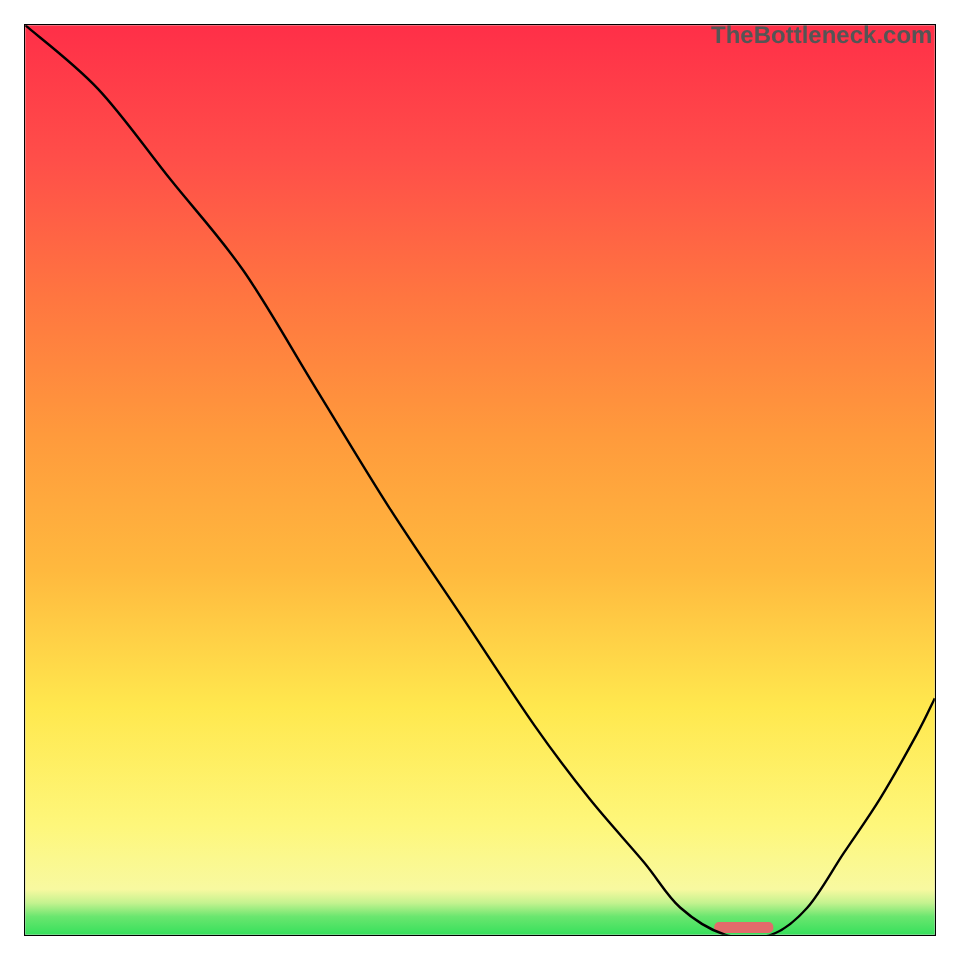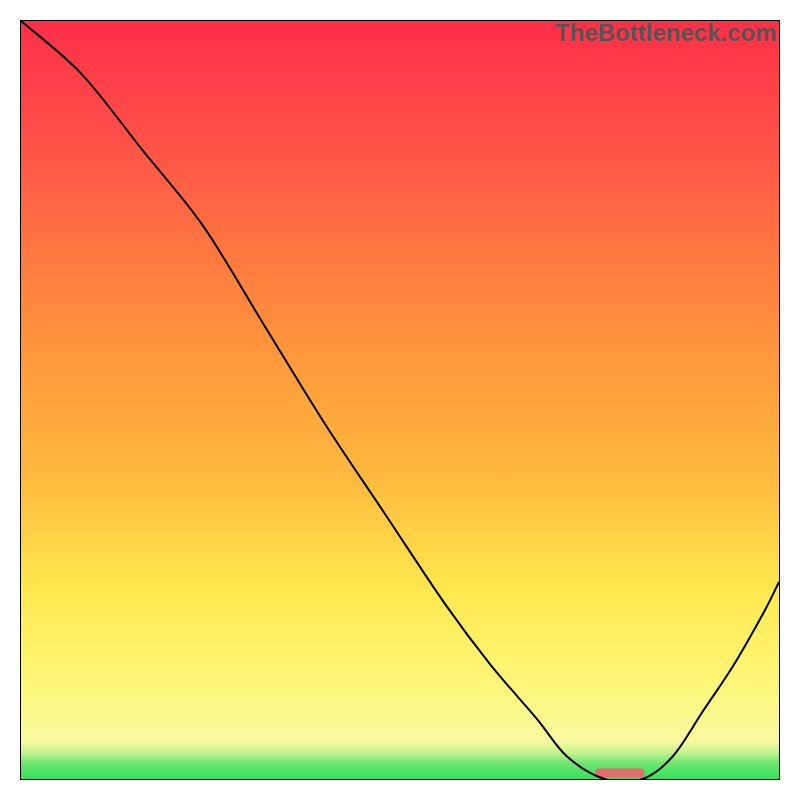--- a/index.html
+++ b/index.html
@@ -1,19 +1,19 @@
 <!DOCTYPE html>
 <html><head>
 <meta charset="utf-8">
 <style>
   html,body{margin:0;padding:0;width:800px;height:800px;overflow:hidden;background:#fff;font-family:Arial,Helvetica,sans-serif}
   .chart-box{position:relative;width:800px;height:800px}
   .plot-area{position:absolute;left:20px;top:20px;width:760px;height:760px;border:1.5px solid #000;box-sizing:border-box}
   .plot-svg{position:absolute;left:0;top:0;width:100%;height:100%}
-  .attribution{position:absolute;top:-2px;right:2px;font-size:24px;font-weight:600;color:#555;z-index:3}
+  .attribution{position:absolute;top:-2px;right:2px;font-size:20px;font-weight:600;color:#555;z-index:3}
 </style>
 </head>
 <body>
 
 <div class="chart-box">
   <div class="plot-area">
     <div class="attribution">TheBottleneck.com</div>
     <svg class="plot-svg" viewBox="0 0 760 760" preserveAspectRatio="none">
       <defs>
         <linearGradient id="bg-grad" x1="0" y1="1" x2="0" y2="0">

